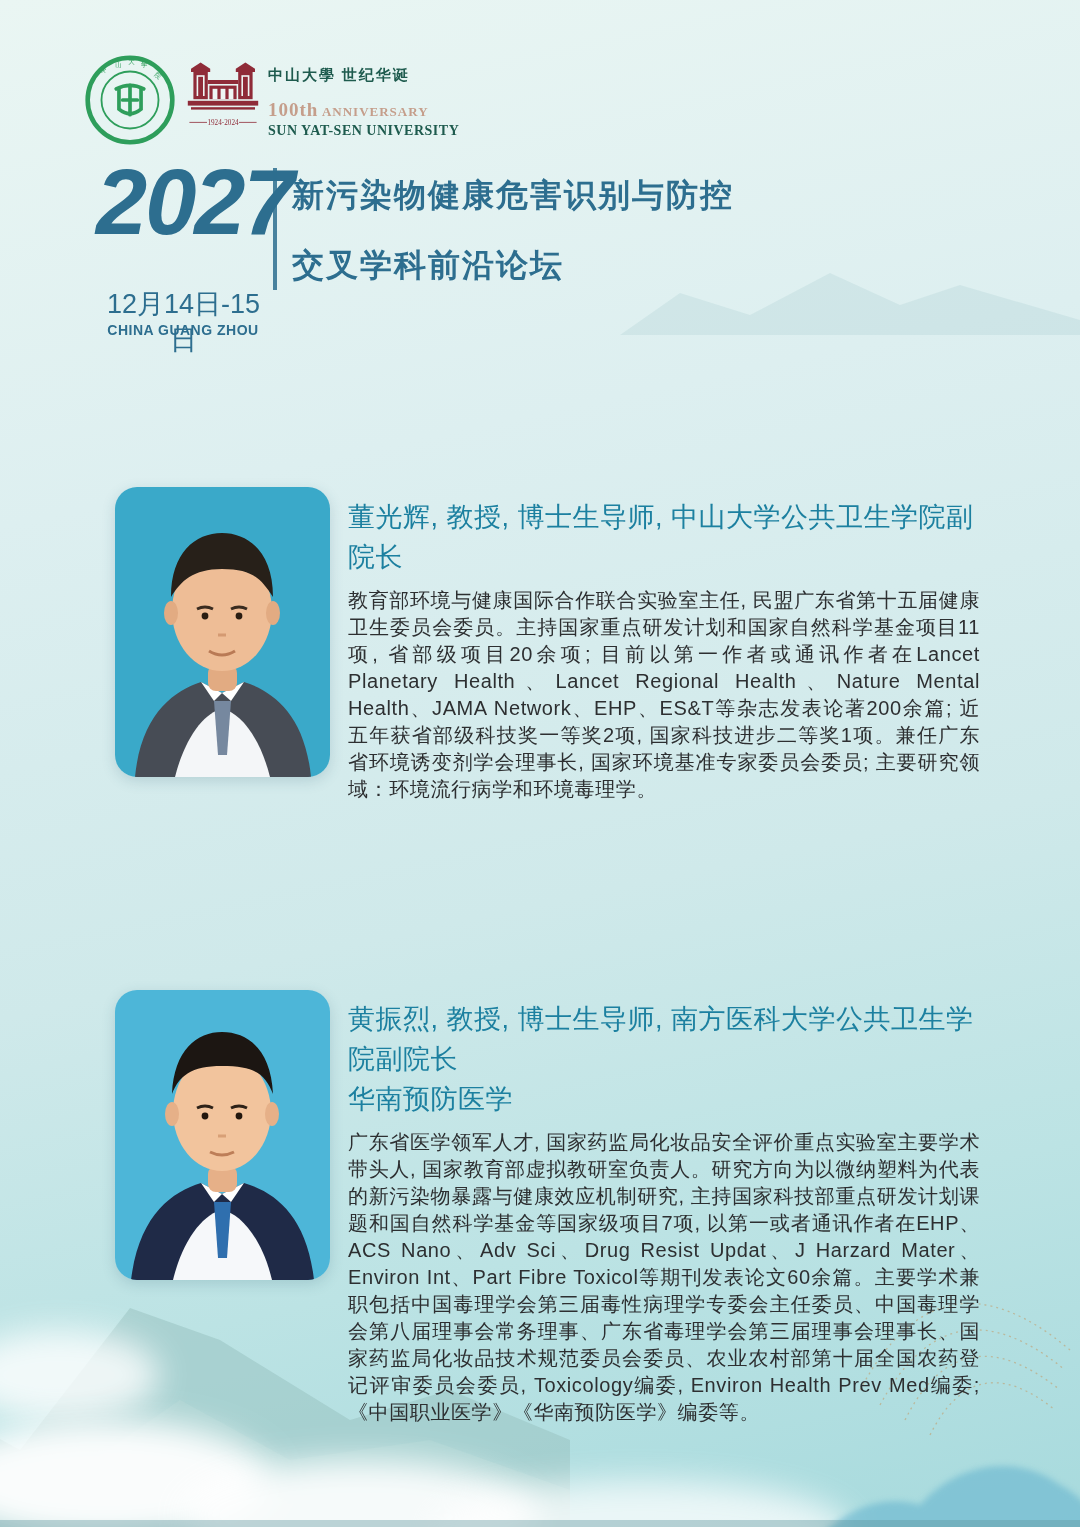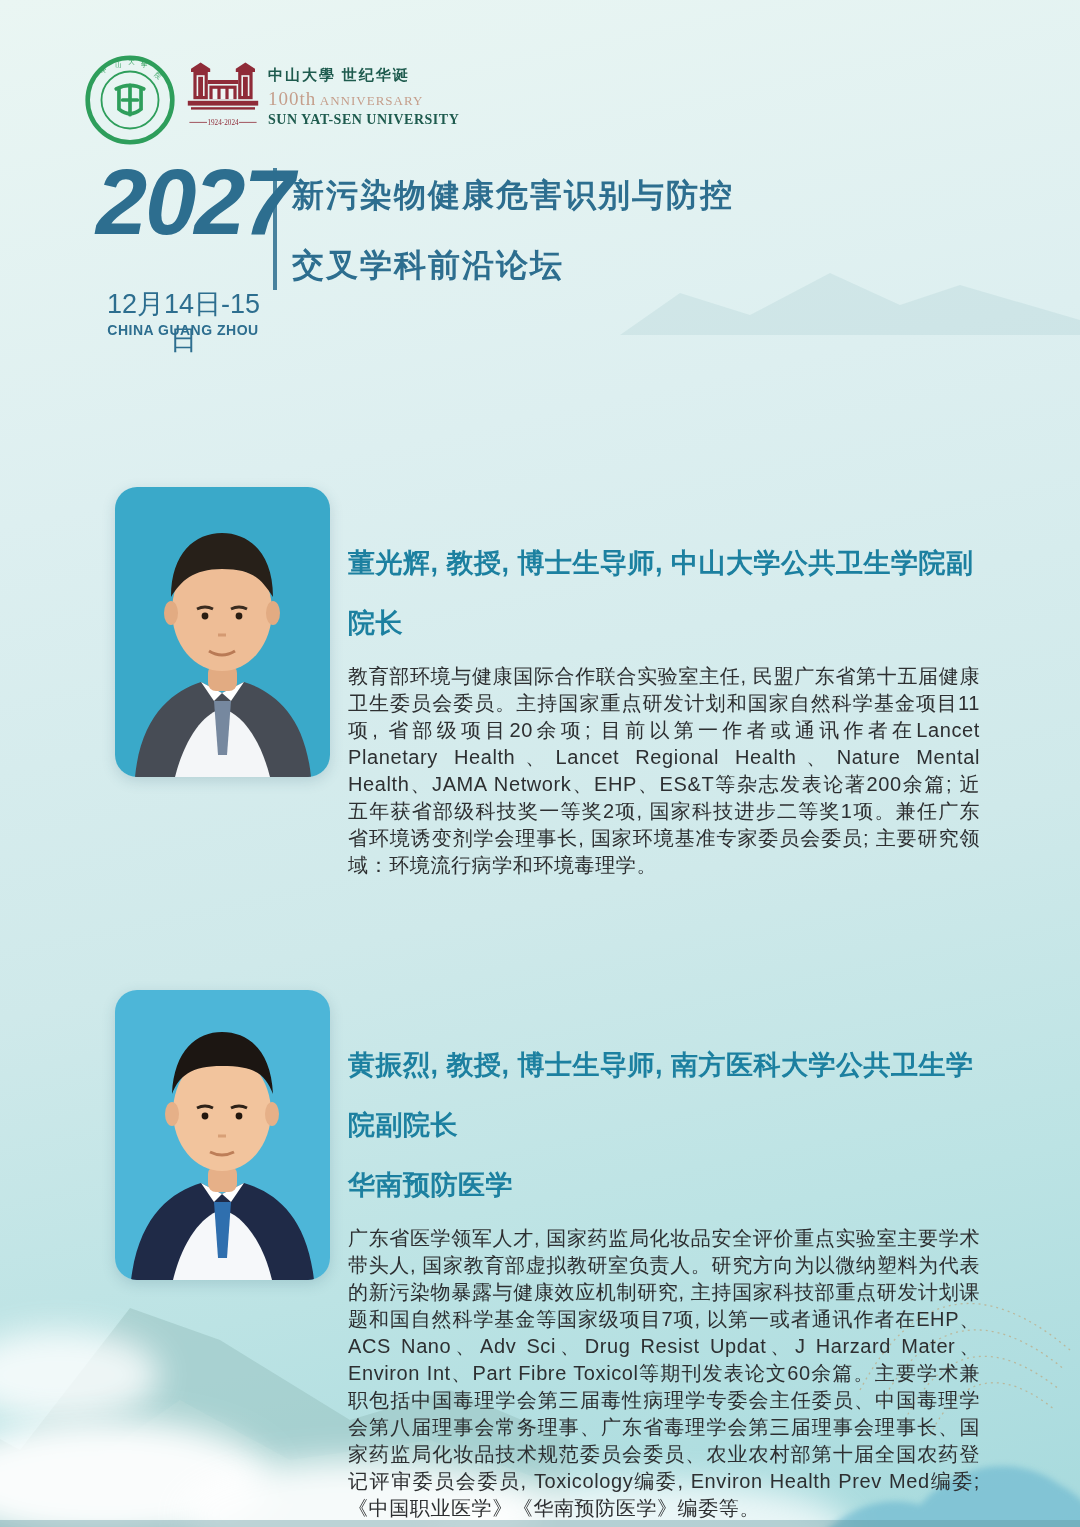--- a/index.html
+++ b/index.html
@@ -17,21 +17,21 @@
   .cloud.c3{left:430px;top:1480px;width:420px;height:100px;opacity:.75;}
   .cloud.c4{left:-40px;top:1330px;width:200px;height:90px;opacity:.8;}
   .watercolor-right{right:-30px;top:1400px;width:330px;height:190px;filter:blur(3px);opacity:.75;}
   .gold-arcs{right:0;top:1270px;width:230px;height:220px;opacity:.55;}
   .bottom-edge{left:0;bottom:0;width:1080px;height:7px;background:rgba(92,146,154,.38);}
   
   .seal{position:absolute;left:84px;top:54px;width:92px;height:92px;}
   .gate{position:absolute;left:183px;top:56px;width:80px;height:88px;}
   .anniv{position:absolute;left:268px;top:66px;width:230px;font-family:"Liberation Serif","DejaVu Serif",serif;}
   .anniv-l1{font-size:15px;font-weight:700;color:#1e5b4e;letter-spacing:2px;}
-  .anniv-l2{font-size:13px;font-weight:400;color:#c59e8b;margin-top:3px;letter-spacing:1px;}
+  .anniv-l2{font-size:13px;font-weight:700;color:#c59e8b;margin-top:14px;letter-spacing:1px;}
   .anniv-l2 .big{font-size:19px;}
   .anniv-l3{font-size:14px;font-weight:700;color:#1e5b4e;margin-top:2px;letter-spacing:.5px;}
   
   .year{position:absolute;left:96px;top:150px;width:175px;text-align:center;
     font-size:92px;font-weight:800;font-style:italic;color:var(--banner-blue);letter-spacing:-2px;}
   .date{position:absolute;left:96px;top:286px;width:175px;text-align:center;
     font-size:27px;font-weight:400;color:var(--banner-blue);}
   .city{position:absolute;left:88px;top:322px;width:190px;text-align:center;
     font-size:14px;font-weight:600;color:var(--banner-blue);letter-spacing:.5px;}
   .divider{position:absolute;left:273px;top:168px;width:4px;height:122px;background:var(--banner-blue);opacity:.85;}
@@ -39,21 +39,21 @@
     font-size:32px;font-weight:800;color:var(--banner-blue);line-height:70px;letter-spacing:2px;}
   
   .photo{position:absolute;width:215px;height:290px;border-radius:22px;overflow:hidden;
     box-shadow:0 4px 14px rgba(40,90,110,.18);}
   .photo svg{display:block;}
   .photo1{left:115px;top:487px;}
   .photo2{left:115px;top:990px;}
   .stext{position:absolute;left:348px;width:632px;}
   .stext1{top:497px;}
   .stext2{top:999px;}
-  .sname{font-size:27px;font-weight:700;color:var(--accent-teal);line-height:60px;letter-spacing:.5px;margin-top:36px;}
+  .sname{font-size:27px;font-weight:400;color:var(--accent-teal);line-height:40px;letter-spacing:.5px;}
   .sbio{margin-top:10px;font-size:20px;color:#2d2f31;line-height:27px;
     text-align:justify;letter-spacing:.6px;}
 </style>
 </head>
 <body>
 
 <div class="page">
 
   <svg class="deco faint-ridge-top" viewBox="0 0 460 100">
     <path d="M0,100 L60,58 L130,80 L210,38 L280,70 L340,50 L460,85 L460,100 Z" fill="#8fbcc0"></path>

